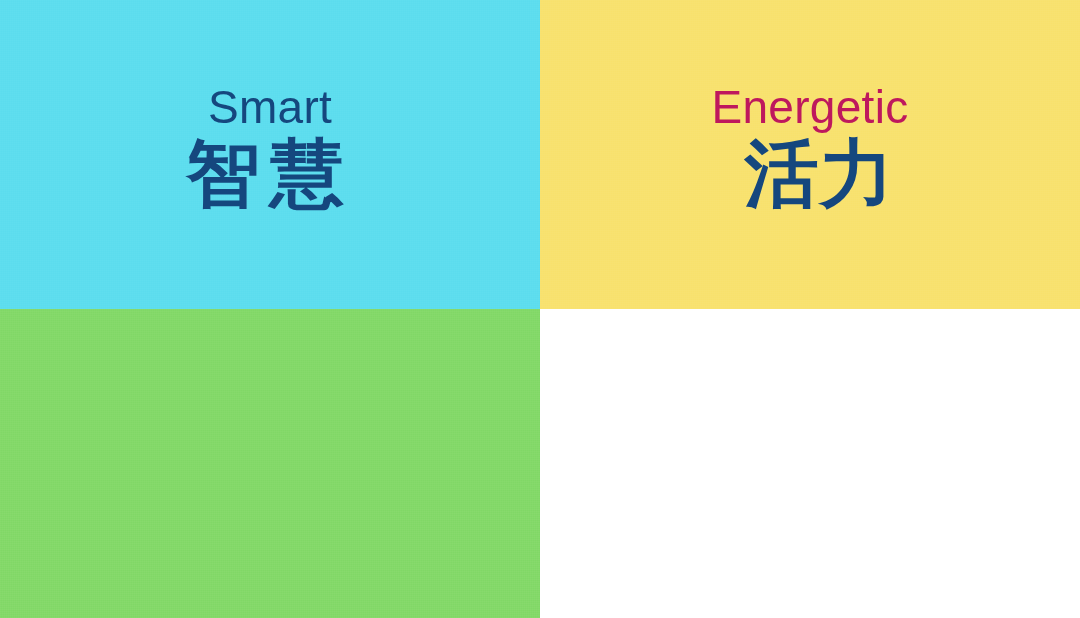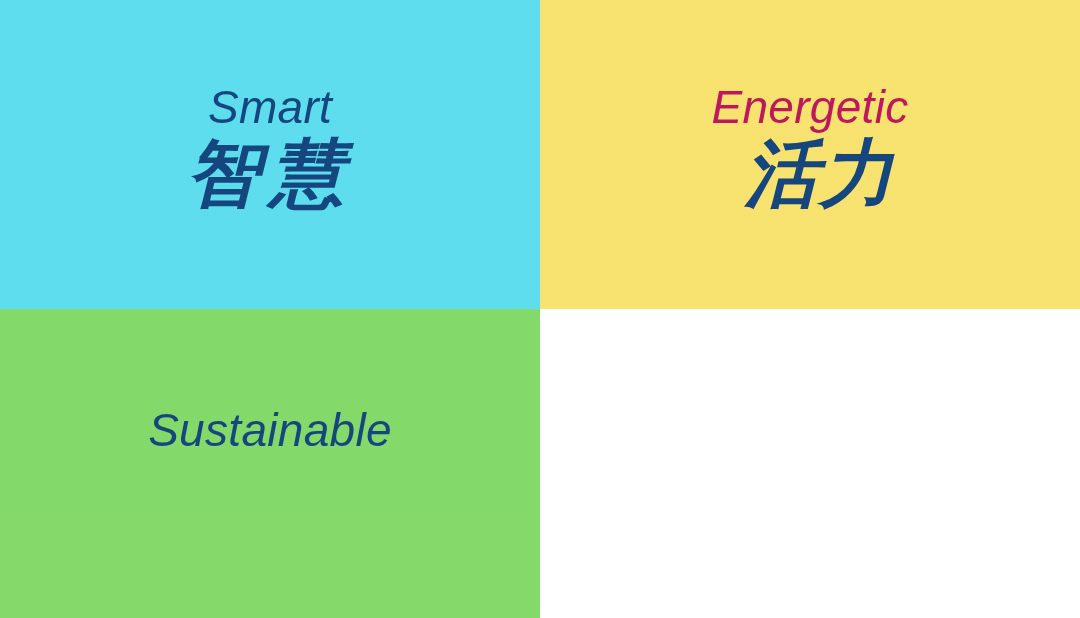--- a/index.html
+++ b/index.html
@@ -11,21 +11,20 @@
     overflow:hidden;
     background:#ffffff;
   }
 
   #grid {
     width:864px;
     height:618px;
     display:grid;
     grid-template-columns:540px 540px;
     grid-template-rows:309px 309px;
-    font-style:italic;
   }
 
   .quadrant {
     position:relative;
     width:540px;
     height:309px;
     overflow:hidden;
   }
 
   
@@ -98,17 +97,16 @@
   <div class="quadrant q-energetic row-top" style="background: rgb(248, 225, 108);">
     <div class="text-block">
       <span class="label-en" style="color: #be185d;">Energetic</span>
       <span class="label-zh tight" style="color: rgb(21, 71, 126);">活力</span>
     </div>
   </div>
 
 
   <div class="quadrant q-sustainable row-bottom" style="background: rgb(128, 216, 102);">
     <div class="text-block">
-      <span class="label-en" style="color: rgb(21, 71, 126);">Sustainable</span>
     </div>
   </div>
 
 </div>
 
 </body></html>

